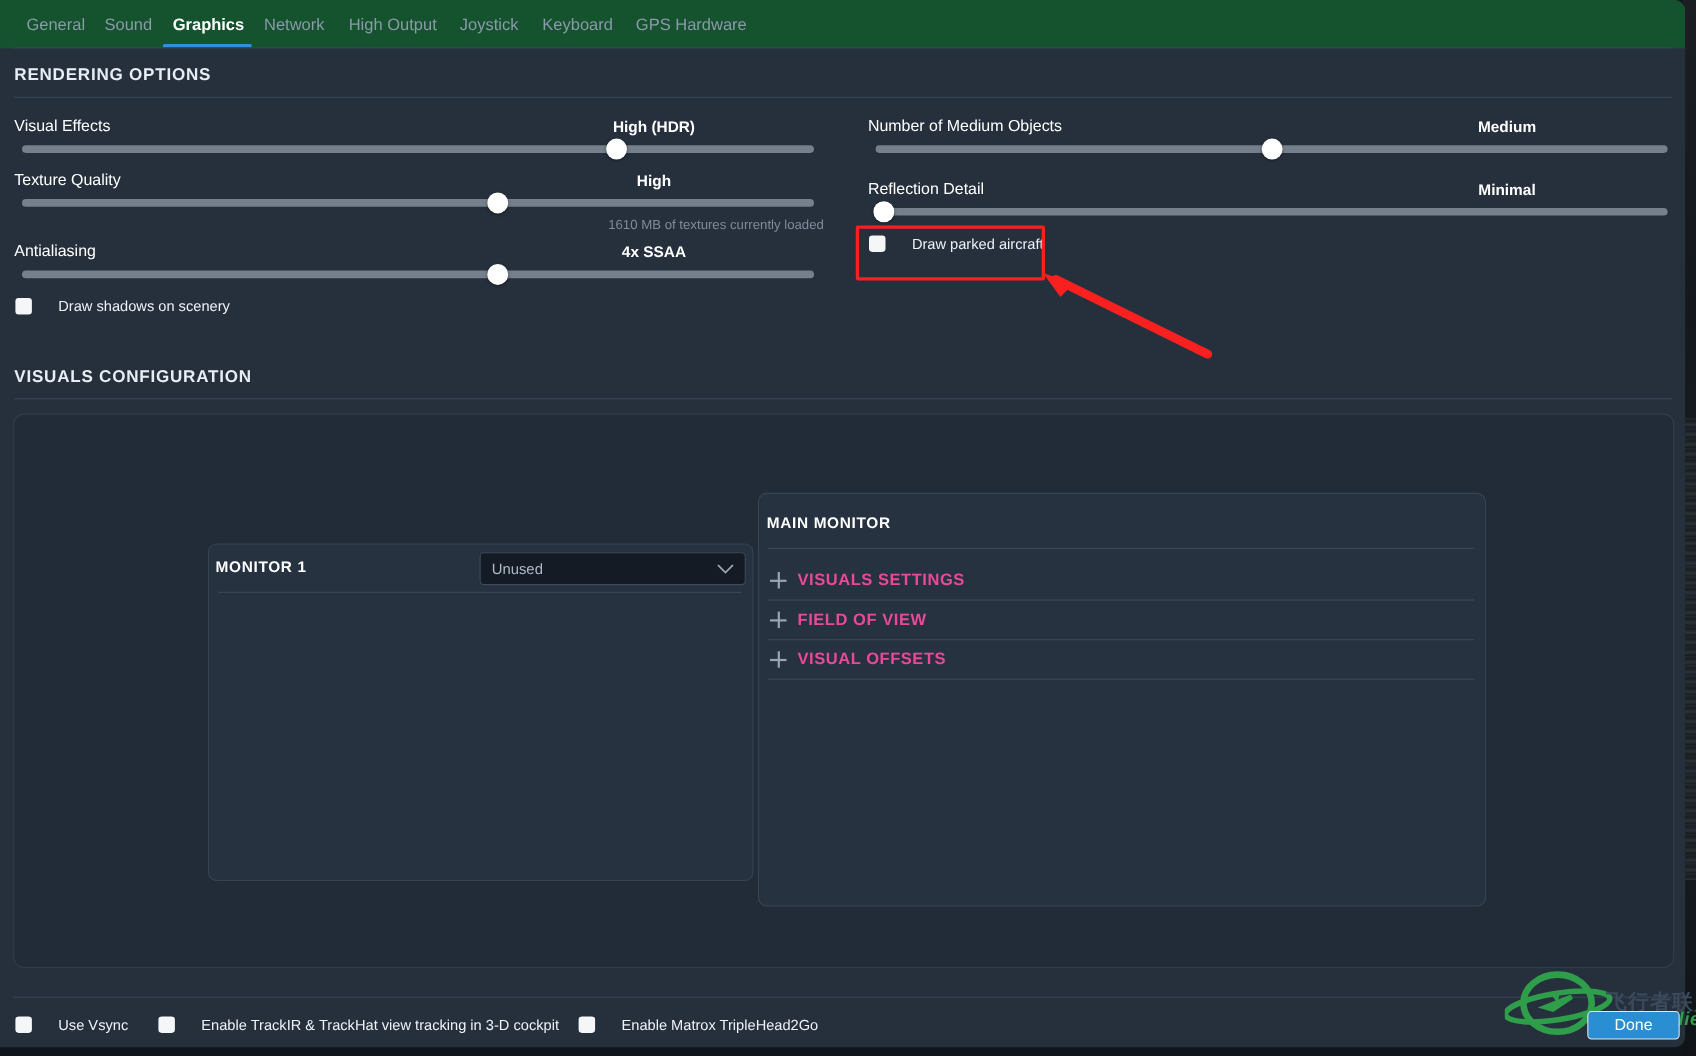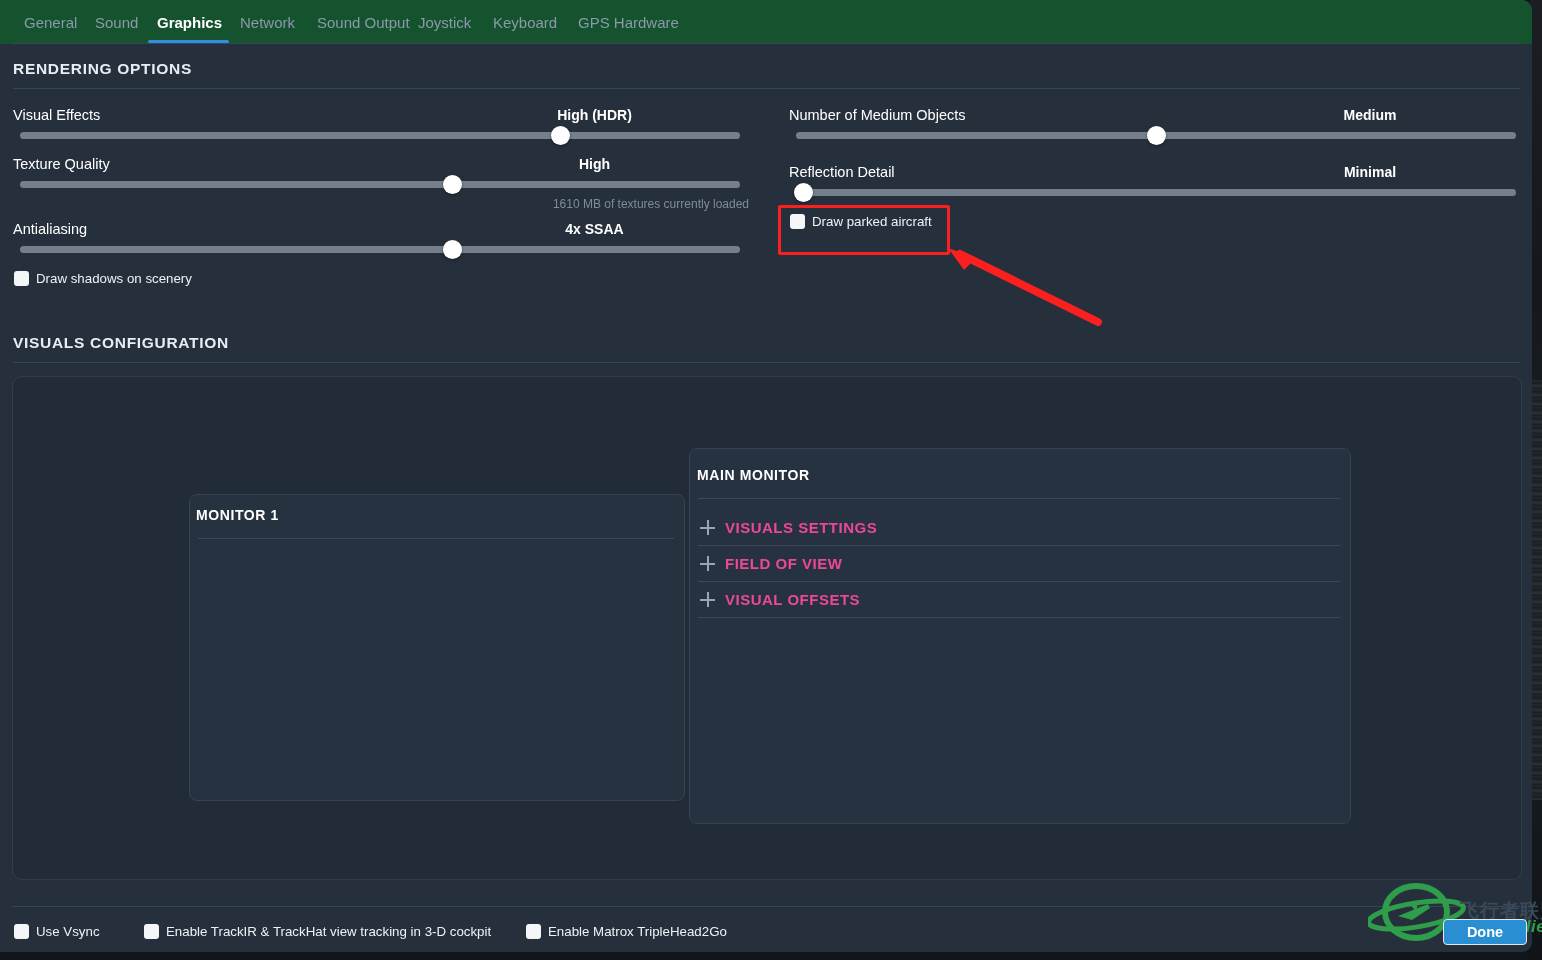--- a/index.html
+++ b/index.html
@@ -129,21 +129,21 @@
     color: #7f8b9a;
     text-align: right;
     white-space: nowrap;
   }
 
   
   .cb-row {
     position: absolute;
     display: flex;
     align-items: center;
-    gap: 7px;
+    gap: 24px;
     cursor: pointer;
     white-space: nowrap;
   }
   .cb-box {
     width: 15px; height: 15px;
     border-radius: 3px;
     background: #f4f6f8;
     flex: 0 0 auto;
   }
   .cb-text {
@@ -251,21 +251,20 @@
     width: 84px; height: 26px;
     background: #2a8ed2;
     border: 1.6px solid #dfe7ef;
     border-radius: 4px;
     color: #ffffff;
     font-size: 14.5px;
     font-family: "Liberation Sans", sans-serif;
     cursor: pointer;
     padding: 0;
     z-index: 6;
-    font-weight: bold;
   }
 
   
   #watermark {
     position: absolute;
     left: 1368px; top: 882px;
     width: 174px; height: 70px;
     z-index: 4;
     pointer-events: none;
   }
@@ -315,21 +314,21 @@
   <div id="desktop-right-noise"></div>
 </div>
 
 <div id="app-window">
 
   <div id="tab-bar">
     <div class="tab" style="left:24px">General</div>
     <div class="tab" style="left:95px">Sound</div>
     <div class="tab active" style="left:157px">Graphics</div>
     <div class="tab" style="left:240px">Network</div>
-    <div class="tab" style="left:317px">Sound Output</div>
+    <div class="tab" style="left:317px">High Output</div>
     <div class="tab" style="left:418px">Joystick</div>
     <div class="tab" style="left:493px">Keyboard</div>
     <div class="tab" style="left:578px">GPS Hardware</div>
     <div class="tab-active-bar"></div>
     <div id="tab-bar-underline"></div>
   </div>
 
   <div class="section-head" style="left:13px; top:60px">RENDERING OPTIONS</div>
   <div class="section-rule" style="left:13px; top:88px; width:1507px"></div>
 
@@ -374,20 +373,28 @@
     <div class="cb-text">Draw parked aircraft</div>
   </div>
 
   <div class="section-head" style="left:13px; top:334px">VISUALS CONFIGURATION</div>
   <div class="section-rule" style="left:13px; top:362px; width:1507px"></div>
 
   <div id="monitor-panel"></div>
 
   <div class="mon-card" id="monitor1-card"></div>
   <div class="mon-title" style="left:196px; top:507px">MONITOR 1</div>
+  <div class="dropdown" style="left:436px; top:502px; width:240px; height:28px">
+    <div class="dropdown-text">Unused</div>
+    <div class="chevron">
+      <svg width="15" height="9" viewBox="0 0 15 9">
+        <path d="M1 1 L7.5 7.5 L14 1" stroke="#9aa7b6" stroke-width="1.6" fill="none" stroke-linecap="round"></path>
+      </svg>
+    </div>
+  </div>
   <div class="mon-rule" style="left:198px; top:538px; width:476px"></div>
 
   <div class="mon-card" id="mainmon-card"></div>
   <div class="mon-title" style="left:697px; top:467px">MAIN MONITOR</div>
   <div class="mon-rule" style="left:698px; top:498px; width:642px"></div>
 
   <div class="expand-row" style="left:700px; top:519px">
     <div class="plus-icon"></div>
     <div class="expand-text">VISUALS SETTINGS</div>
   </div>

